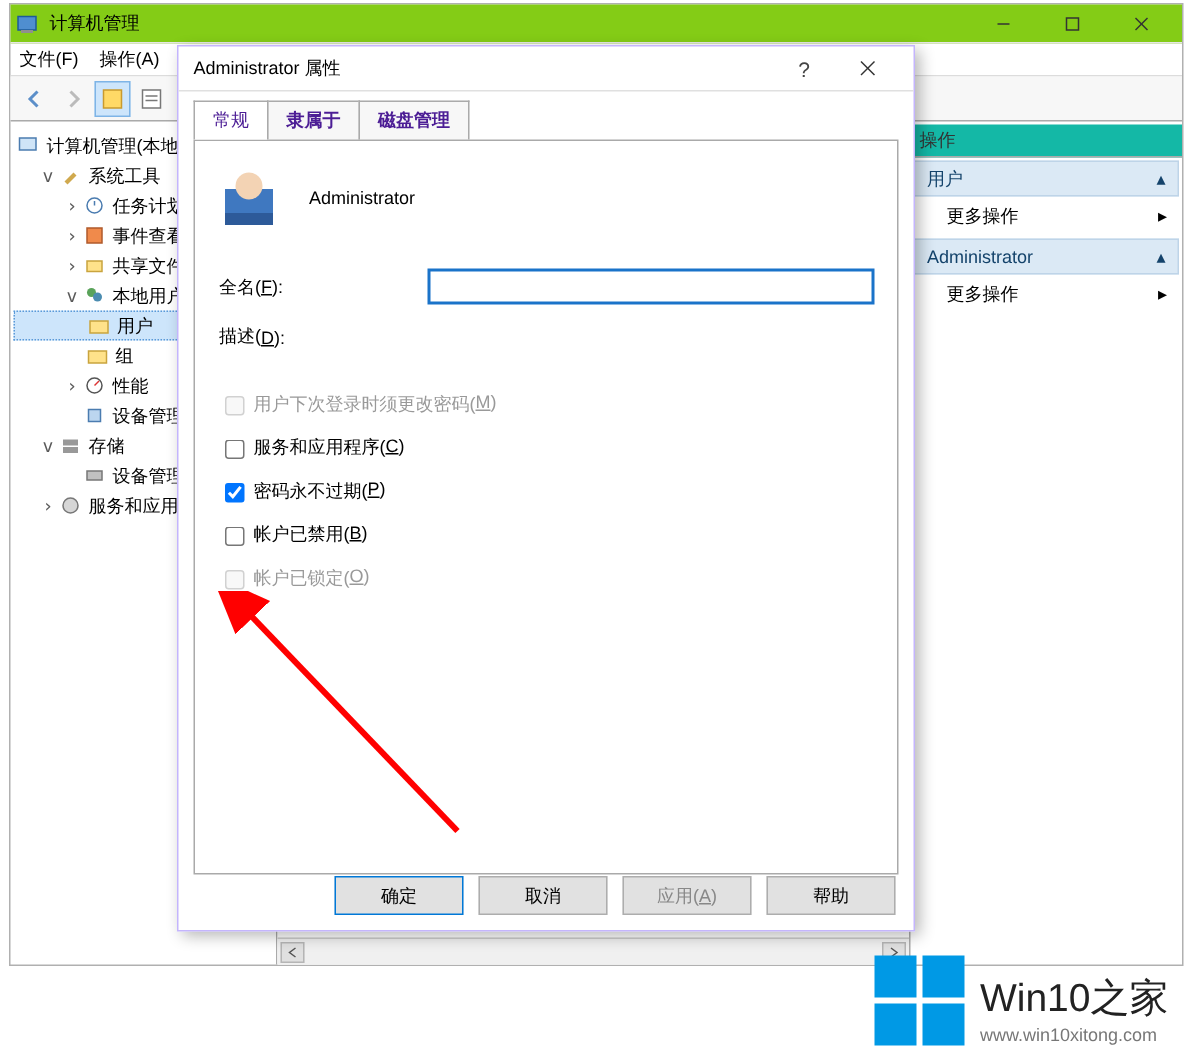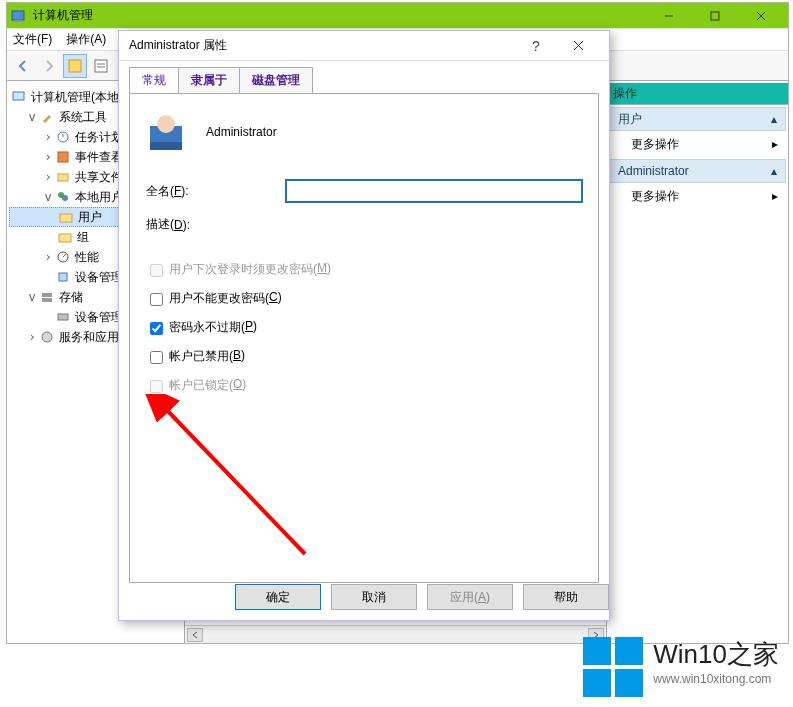--- a/index.html
+++ b/index.html
@@ -199,21 +199,21 @@
     resize:none;
   }
   .chk-row { display:flex;align-items:flex-start;margin-bottom:10px; }
   .chk-row input { margin-right:6px; }
   .chk-row.disabled { color:#999; }
   .chk-row .ul { text-decoration: underline; }
   .btn-row {
     position:absolute;
     left:0;right:0;bottom:10px;
     display:flex;gap:10px;justify-content:flex-end;
-    padding-right:0;
+    padding-right:12px;
   }
   .btn {
     width:86px;height:26px;
     border:1px solid #adadad;
     background:#e1e1e1;
     display:flex;align-items:center;justify-content:center;
   }
   .btn.primary { border:1px solid #0078d7; }
   .btn.disabled { color:#888; }
   .btn .ul { text-decoration: underline; }
@@ -223,21 +223,21 @@
     position:absolute;
     left: 145px; top: 394px;
     pointer-events:none;
     z-index:50;
   }
 
   
   .watermark {
     position:absolute;
     right: 14px; bottom: 10px;
-    display:flex;align-items:flex-start;gap:10px;
+    display:flex;align-items:flex-end;gap:10px;
     color:#333;
   }
   .watermark .logo {
     width: 60px; height:60px;
     display:grid;
     grid-template-columns: 1fr 1fr;
     grid-template-rows: 1fr 1fr;
     gap: 4px;
   }
   .watermark .logo div { background:#0099e5; }
@@ -533,21 +533,21 @@
     <div style="height:14px"></div>
 
     <div class="chk-row disabled">
       <input type="checkbox" disabled="" style="">
       <span>用户下次登录时须更改密码(</span>
         <span class="ul">M</span>
         <span>)</span>
     </div>
     <div class="chk-row">
       <input type="checkbox" style="">
-      <span>用户不能更改密码(</span>
+      <span>服务和应用程序(</span>
         <span class="ul">C</span>
         <span>)</span>
     </div>
     <div class="chk-row">
       <input type="checkbox" checked="" style="">
       <span>密码永不过期(</span>
         <span class="ul">P</span>
         <span>)</span>
     </div>
     <div class="chk-row">

